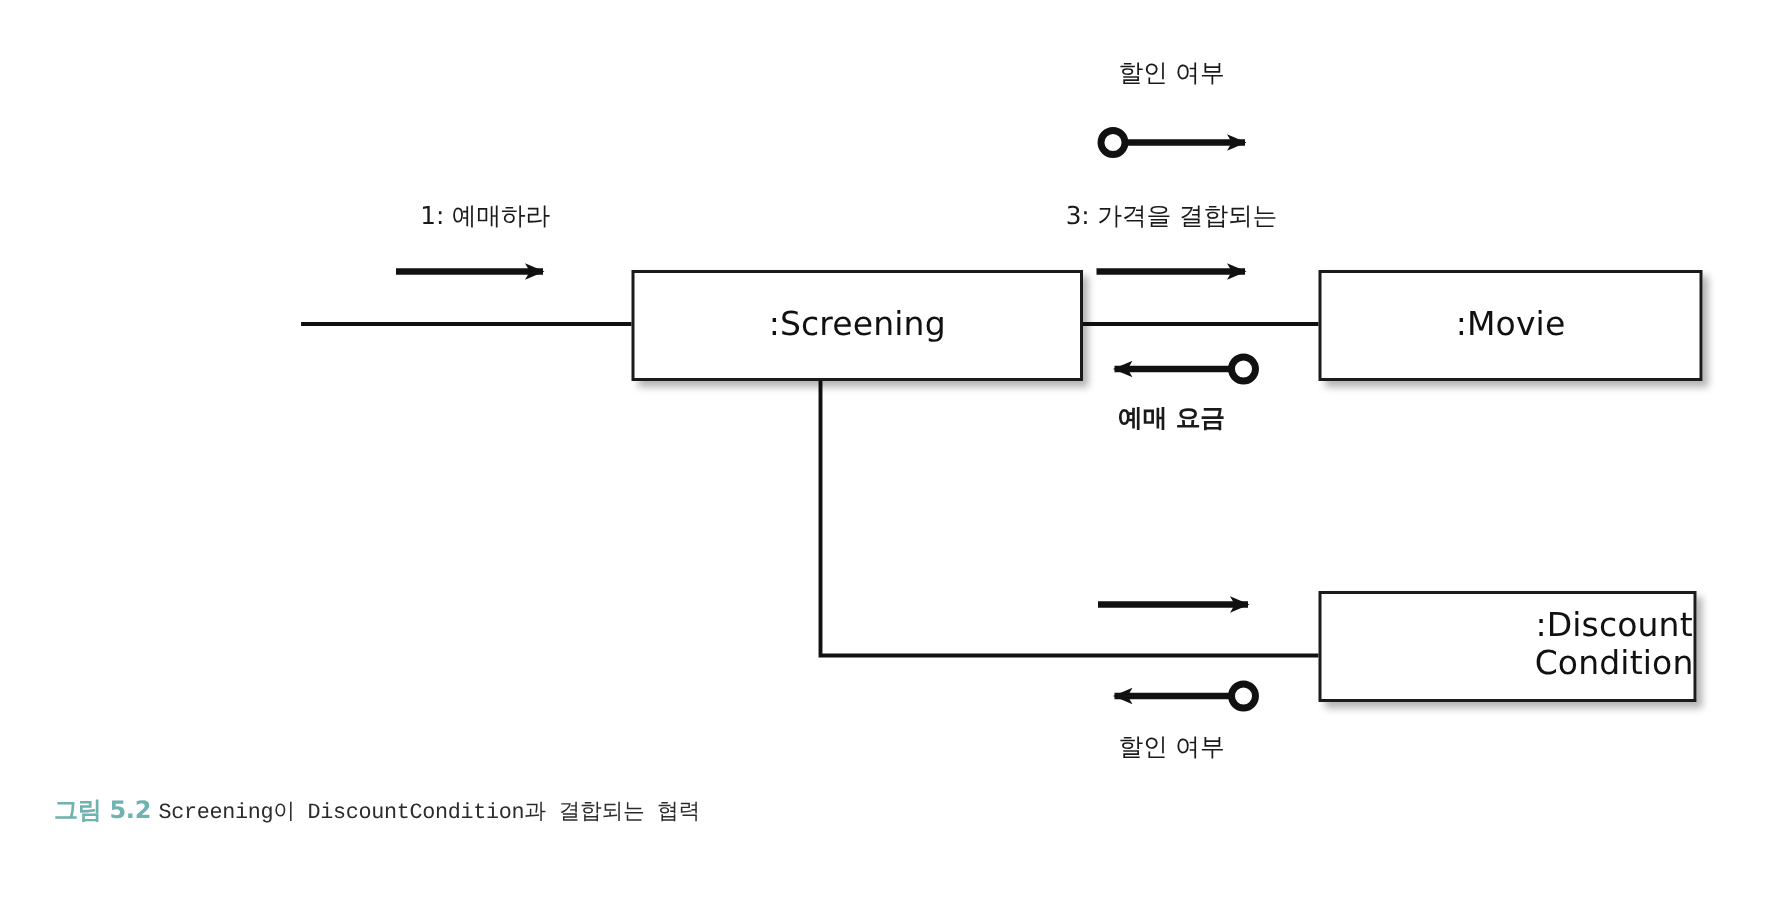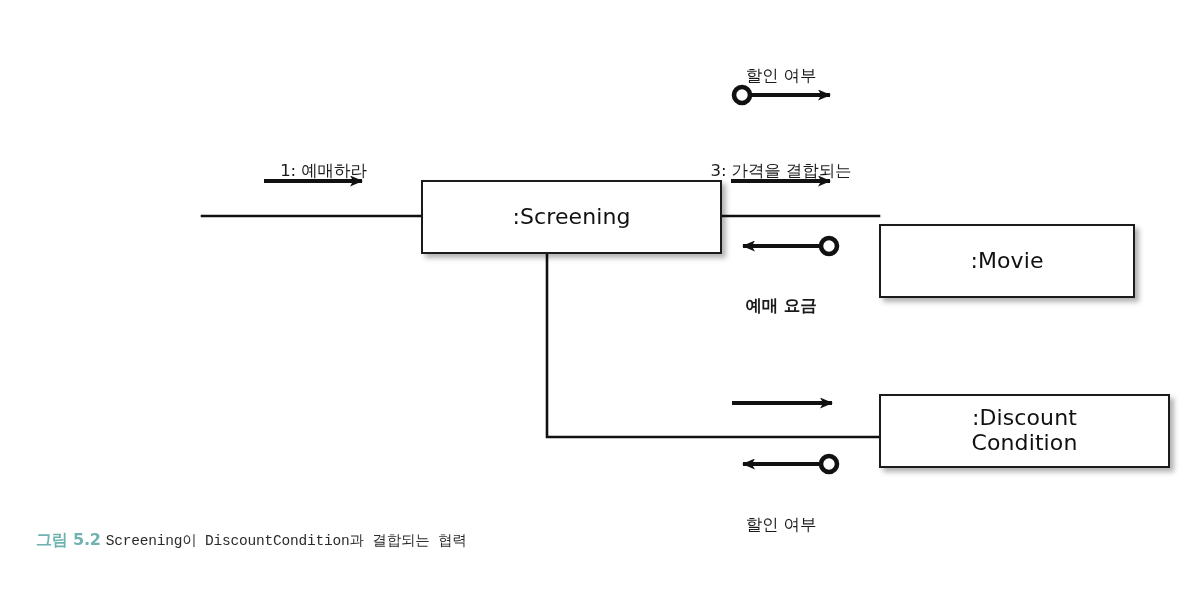--- a/index.html
+++ b/index.html
@@ -44,21 +44,20 @@
     letter-spacing: 0.1px;
     white-space: pre-line;
   }
   .msg-label {
     position: absolute;
     font-size: 16.5px;
     color: #1a1a1a;
     white-space: nowrap;
     text-align: center;
     letter-spacing: -0.1px;
-    margin-top: 27px;
   }
   #caption {
     position: absolute;
     left: 36px;
     top: 530px;
     font-size: 16px;
     color: #2b2b2b;
     white-space: nowrap;
     letter-spacing: -0.2px;
   }
@@ -114,25 +113,25 @@
     <g>
       <line x1="823" y1="464" x2="743" y2="464" stroke="#111111" stroke-width="4.2" marker-end="url(#arrowhead)"></line>
       <circle cx="829" cy="464" r="8" fill="#ffffff" stroke="#111111" stroke-width="4.6"></circle>
     </g>
   </svg>
 
   <div class="node-box" style="left:421px; top:180px; width:301px; height:74px;">
     <span class="node-label">:Screening</span>
   </div>
 
-  <div class="node-box" style="left:879px; top:180px; width:256px; height:74px;margin-top:44px;">
+  <div class="node-box" style="left:879px; top:180px; width:256px; height:74px;">
     <span class="node-label">:Movie</span>
   </div>
 
-  <div class="node-box" style="left:879px; top:394px; width:291px; height:74px;">
+  <div class="node-box" style="left:879px; top:394px; width:252px; height:74px;justify-content:flex-end;">
     <span class="node-label">:Discount
 Condition</span>
   </div>
 
   <div class="msg-label" style="left:261px; top:133px; width:125px;">1: 예매하라</div>
 
   <div class="msg-label" style="left:691px; top:133px; width:180px;">3: 가격을 결합되는</div>
 
   <div class="msg-label" style="left:720px; top:38px; width:122px;">할인 여부</div>
 

